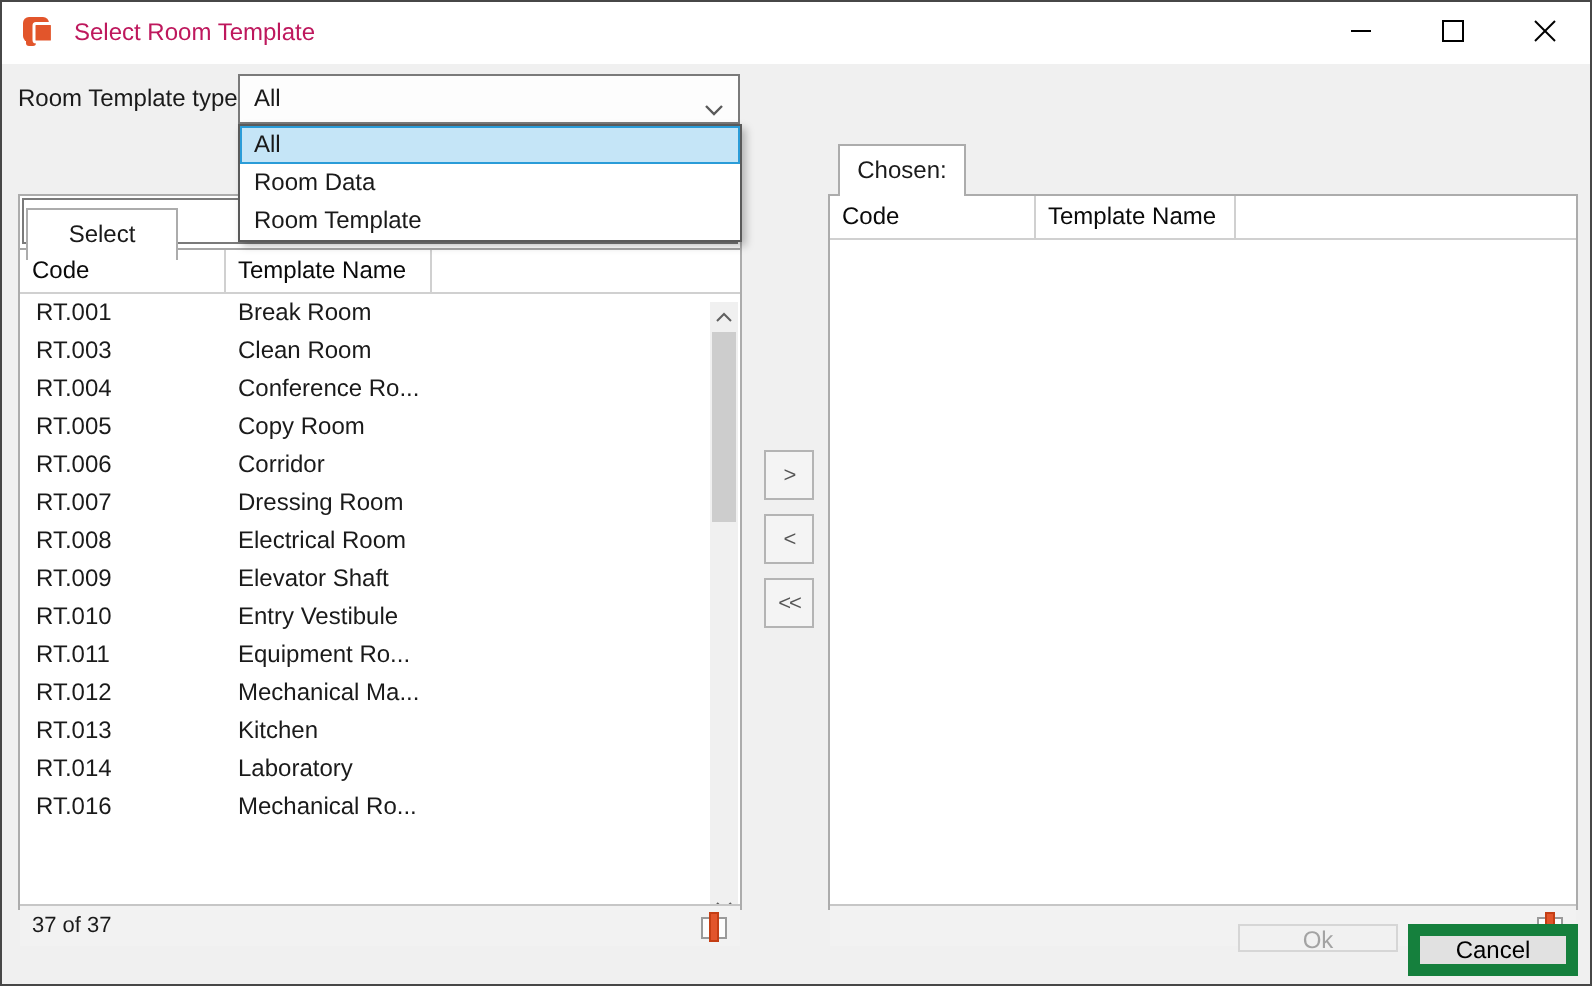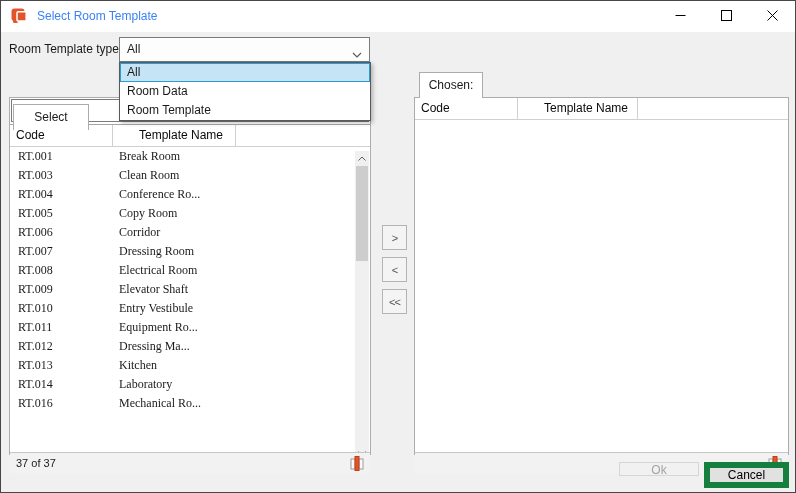--- a/index.html
+++ b/index.html
@@ -5,21 +5,21 @@
   * { box-sizing: border-box; margin: 0; padding: 0; }
   html,body { background:#d8d8d8; }
   body { font-family: "Liberation Sans", sans-serif; font-size: 12px; color:#1a1a1a; }
 
   .dialog { position:relative; width:796px; height:493px; background:#f0f0f0;
             border:1px solid #474747; overflow:hidden; }
 
   
   .titlebar { position:absolute; left:0; top:0; width:100%; height:31px; background:#ffffff; }
   .app-icon { position:absolute; left:10px; top:7px; width:18px; height:17px; }
-  .win-title { position:absolute; left:36px; top:0; height:31px; line-height:31px; color:#3b82f6; }
+  .win-title { position:absolute; left:36px; top:0; height:31px; line-height:31px; color:#be185d; }
   .win-controls { position:absolute; right:0; top:0; height:31px; display:flex; }
   .win-btn { width:46px; height:31px; display:flex; align-items:center; justify-content:center;
              background:transparent; border:none; cursor:default; }
 
   
   .filter-label { position:absolute; left:8px; top:36px; height:25px; line-height:25px; }
   .combobox { position:absolute; left:118px; top:36px; width:251px; height:25px;
               background:#fdfdfd; border:1px solid #7a7a7a; }
   .combobox .value { position:absolute; left:7px; top:0; line-height:23px; }
   .combobox .chev { position:absolute; right:7px; top:9px; }
@@ -38,26 +38,26 @@
   .panel { position:absolute; top:96px; height:358px; background:#ffffff; border:1px solid #acacac; }
   .panel-left  { left:8px;  width:362px; }
   .panel-right { left:413px; width:375px; }
 
   .search-input { position:absolute; left:1px; top:1px; width:358px; height:23px;
                   border:1px solid #7a7a7a; background:#fff; font:inherit; padding:0 4px; }
 
   .grid { position:absolute; left:0; width:100%; background:#fff; }
   .grid-left  { top:26px; height:309px; border-top:1px solid #a6a6a6; }
   .grid-right { top:0;   height:335px; }
-  .grid-header { display:flex; height:22px; border-bottom:1px solid #d0d0d0;gap:20px; }
+  .grid-header { display:flex; height:22px; border-bottom:1px solid #d0d0d0; }
   .hcell { line-height:21px; padding-left:6px; border-right:1px solid #d0d0d0; color:#0a0a0a; }
   .hcell.c1 { width:103px; } .hcell.c2 { width:103px; } .hcell.fill { flex:1; border-right:none; }
   .grid-body { overflow:hidden; }
   .grid-row { display:flex; height:19px; line-height:19px; }
-  .cell { padding-left:6px; white-space:nowrap; overflow:hidden;font-family:Liberation Serif, serif; }
+  .cell { padding-left:6px; white-space:nowrap; overflow:hidden; }
   .cell.code { width:103px; padding-left:8px; } .cell.name { flex:1; }
 
   
   .vscroll { position:absolute; right:1px; top:26px; width:14px; height:309px; background:#f0f0f0; }
   .vs-btn { height:14px; display:flex; align-items:center; justify-content:center; }
   .vs-thumb { position:absolute; left:1px; top:15px; width:12px; height:95px; background:#cdcdcd; }
 
   
   .panel-footer { position:absolute; left:0; top:335px; width:100%; height:21px; background:#f2f2f2;
                   border-top:1px solid #c6c6c6; line-height:20px; font-size:11px; padding-left:6px;margin-top:19px; }
@@ -163,21 +163,21 @@
           <div class="grid-row">
             <div class="cell code">RT.010</div>
             <div class="cell name">Entry Vestibule</div>
           </div>
           <div class="grid-row">
             <div class="cell code">RT.011</div>
             <div class="cell name">Equipment Ro...</div>
           </div>
           <div class="grid-row">
             <div class="cell code">RT.012</div>
-            <div class="cell name">Dressing Ma...</div>
+            <div class="cell name">Mechanical Ma...</div>
           </div>
           <div class="grid-row">
             <div class="cell code">RT.013</div>
             <div class="cell name">Kitchen</div>
           </div>
           <div class="grid-row">
             <div class="cell code">RT.014</div>
             <div class="cell name">Laboratory</div>
           </div>
           <div class="grid-row">

